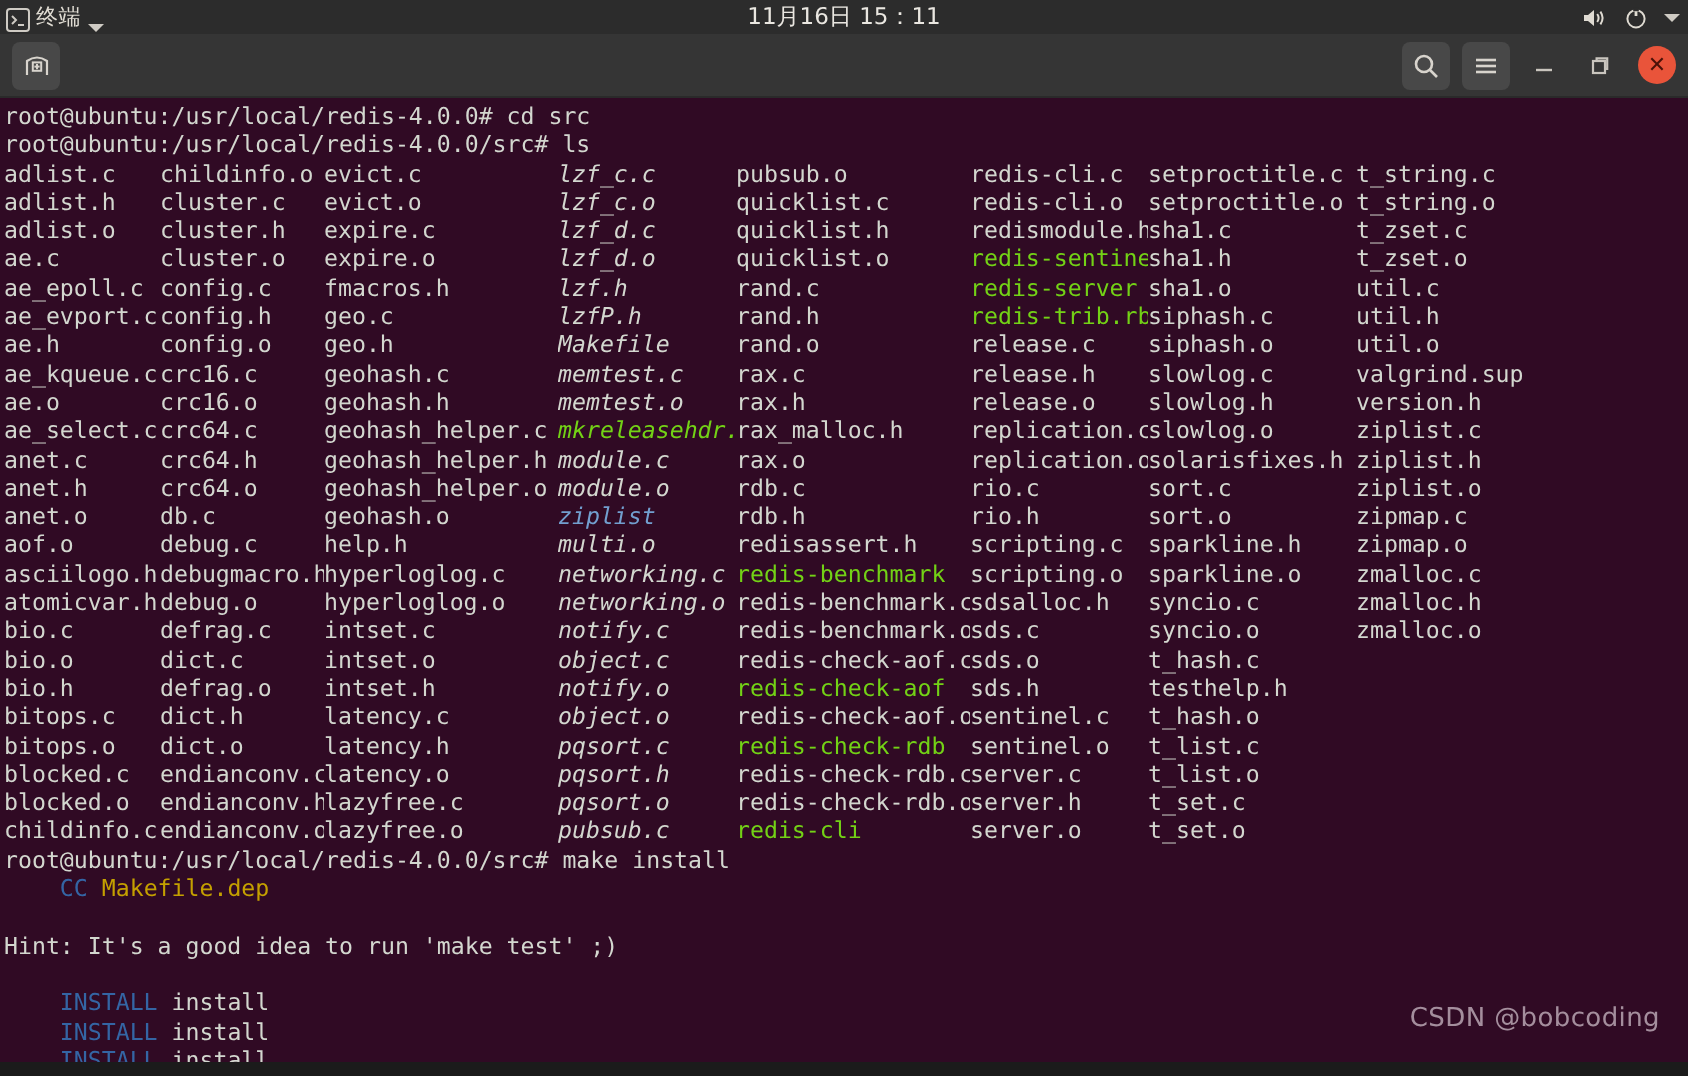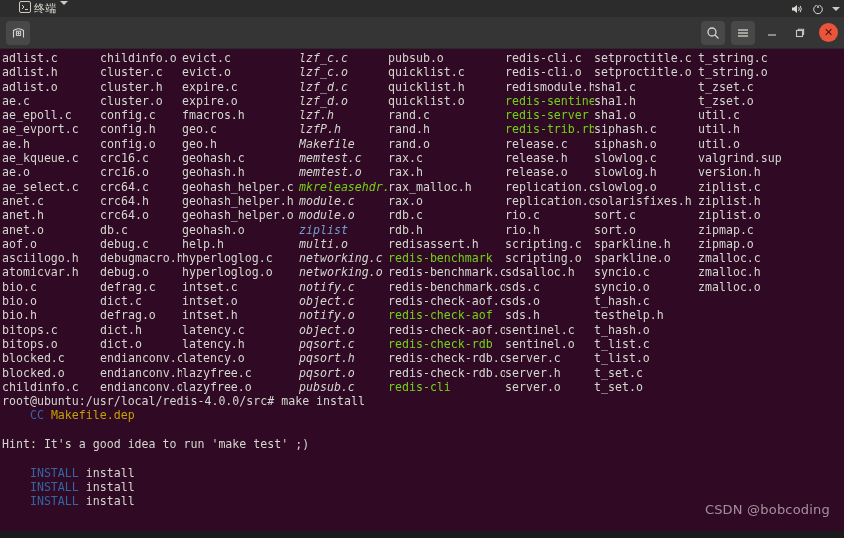--- a/index.html
+++ b/index.html
@@ -21,23 +21,23 @@
     width: 844px; height: 17px;
     background: #2c2c2c;
     display: flex;
     align-items: center;
     color: #dfdbd2;
     font-family: "DejaVu Sans", sans-serif;
     font-size: 11px;
   }
   #panel-left {
     display: flex;
-    align-items: flex-start;
+    align-items: flex-end;
     gap: 3px;
-    padding-left: 19px;
+    padding-left: 3px;
   }
   #panel-left .app-ico {
     width: 12px; height: 12px;
     display: inline-block;
     position: relative;
   }
   #panel-left .app-ico svg { display: block; }
   #panel-app-name { font-size: 11px; letter-spacing: .3px; }
   .tri-down {
     width: 0; height: 0;
@@ -143,21 +143,21 @@
   }
   .line { white-space: pre; height: 14.3px; }
   .prompt { color: #d3d7cf; }
   .grid-row {
     display: flex;
     height: 14.3px;
     white-space: pre;
   }
   .cell { flex: none; overflow: hidden; }
   .c1 { width: 78px; }
-  .c2 { width: 82px; margin-left: 20px; }
+  .c2 { width: 82px; }
   .c3 { width: 117px; }
   .c4 { width: 89px; font-style: italic; }
   .c5 { width: 117px; }
   .c6 { width: 89px; }
   .c7 { width: 104px; }
   .c8 { width: 100px; }
   .fg-white { color: #d3d7cf; }
   .fg-exec  { color: #73d216; }
   .fg-dir   { color: #729fcf; }
   .fg-blue  { color: #3465a4; }
@@ -188,20 +188,21 @@
       <svg width="12" height="12" viewBox="0 0 12 12">
         <rect x="0.5" y="0.5" width="11" height="11" rx="1.5" fill="none" stroke="#cfcbc4" stroke-width="1"></rect>
         <path d="M3 4 L5 6 L3 8" fill="none" stroke="#cfcbc4" stroke-width="1"></path>
         <line x1="6" y1="8.5" x2="9" y2="8.5" stroke="#cfcbc4" stroke-width="1"></line>
       </svg>
     </span>
     <span id="panel-app-name">终端</span>
     <span class="tri-down"></span>
   </div>
 
+  <div id="panel-clock">11月16日  15：11</div>
 
   <div id="panel-right">
     <span>
       <svg width="13" height="12" viewBox="0 0 13 12">
         <path d="M1 4.5 H3 L6 2 V10 L3 7.5 H1 Z" fill="#dfdbd2"></path>
         <path d="M7.6 4 Q9 6 7.6 8" fill="none" stroke="#dfdbd2" stroke-width="1"></path>
         <path d="M9.2 2.8 Q11.4 6 9.2 9.2" fill="none" stroke="#dfdbd2" stroke-width="1"></path>
       </svg>
     </span>
     <span>
@@ -253,20 +254,22 @@
           <path d="M4.3 3.2 V2.2 H9.6 V7.4 H8.7" fill="none" stroke="#c9c5be" stroke-width="1.1"></path>
         </svg>
       </div>
       <div id="close-btn">
         <span class="x">✕</span>
       </div>
     </div>
   </div>
 
   <div id="term-body">
+    <div class="line"><span class="prompt">root@ubuntu:/usr/local/redis-4.0.0# </span><span>cd src</span></div>
+    <div class="line"><span class="prompt">root@ubuntu:/usr/local/redis-4.0.0/src# </span><span>ls</span></div>
 
     <div id="ls-grid">
         <div class="grid-row"><span class="cell c1 fg-white">adlist.c</span><span class="cell c2 fg-white">childinfo.o</span><span class="cell c3 fg-white">evict.c</span><span class="cell c4 fg-white">lzf_c.c</span><span class="cell c5 fg-white">pubsub.o</span><span class="cell c6 fg-white">redis-cli.c</span><span class="cell c7 fg-white">setproctitle.c</span><span class="cell c8 fg-white">t_string.c</span></div>
         <div class="grid-row"><span class="cell c1 fg-white">adlist.h</span><span class="cell c2 fg-white">cluster.c</span><span class="cell c3 fg-white">evict.o</span><span class="cell c4 fg-white">lzf_c.o</span><span class="cell c5 fg-white">quicklist.c</span><span class="cell c6 fg-white">redis-cli.o</span><span class="cell c7 fg-white">setproctitle.o</span><span class="cell c8 fg-white">t_string.o</span></div>
         <div class="grid-row"><span class="cell c1 fg-white">adlist.o</span><span class="cell c2 fg-white">cluster.h</span><span class="cell c3 fg-white">expire.c</span><span class="cell c4 fg-white">lzf_d.c</span><span class="cell c5 fg-white">quicklist.h</span><span class="cell c6 fg-white">redismodule.h</span><span class="cell c7 fg-white">sha1.c</span><span class="cell c8 fg-white">t_zset.c</span></div>
         <div class="grid-row"><span class="cell c1 fg-white">ae.c</span><span class="cell c2 fg-white">cluster.o</span><span class="cell c3 fg-white">expire.o</span><span class="cell c4 fg-white">lzf_d.o</span><span class="cell c5 fg-white">quicklist.o</span><span class="cell c6 fg-exec">redis-sentinel</span><span class="cell c7 fg-white">sha1.h</span><span class="cell c8 fg-white">t_zset.o</span></div>
         <div class="grid-row"><span class="cell c1 fg-white">ae_epoll.c</span><span class="cell c2 fg-white">config.c</span><span class="cell c3 fg-white">fmacros.h</span><span class="cell c4 fg-white">lzf.h</span><span class="cell c5 fg-white">rand.c</span><span class="cell c6 fg-exec">redis-server</span><span class="cell c7 fg-white">sha1.o</span><span class="cell c8 fg-white">util.c</span></div>
         <div class="grid-row"><span class="cell c1 fg-white">ae_evport.c</span><span class="cell c2 fg-white">config.h</span><span class="cell c3 fg-white">geo.c</span><span class="cell c4 fg-white">lzfP.h</span><span class="cell c5 fg-white">rand.h</span><span class="cell c6 fg-exec">redis-trib.rb</span><span class="cell c7 fg-white">siphash.c</span><span class="cell c8 fg-white">util.h</span></div>
         <div class="grid-row"><span class="cell c1 fg-white">ae.h</span><span class="cell c2 fg-white">config.o</span><span class="cell c3 fg-white">geo.h</span><span class="cell c4 fg-white">Makefile</span><span class="cell c5 fg-white">rand.o</span><span class="cell c6 fg-white">release.c</span><span class="cell c7 fg-white">siphash.o</span><span class="cell c8 fg-white">util.o</span></div>
         <div class="grid-row"><span class="cell c1 fg-white">ae_kqueue.c</span><span class="cell c2 fg-white">crc16.c</span><span class="cell c3 fg-white">geohash.c</span><span class="cell c4 fg-white">memtest.c</span><span class="cell c5 fg-white">rax.c</span><span class="cell c6 fg-white">release.h</span><span class="cell c7 fg-white">slowlog.c</span><span class="cell c8 fg-white">valgrind.sup</span></div>

